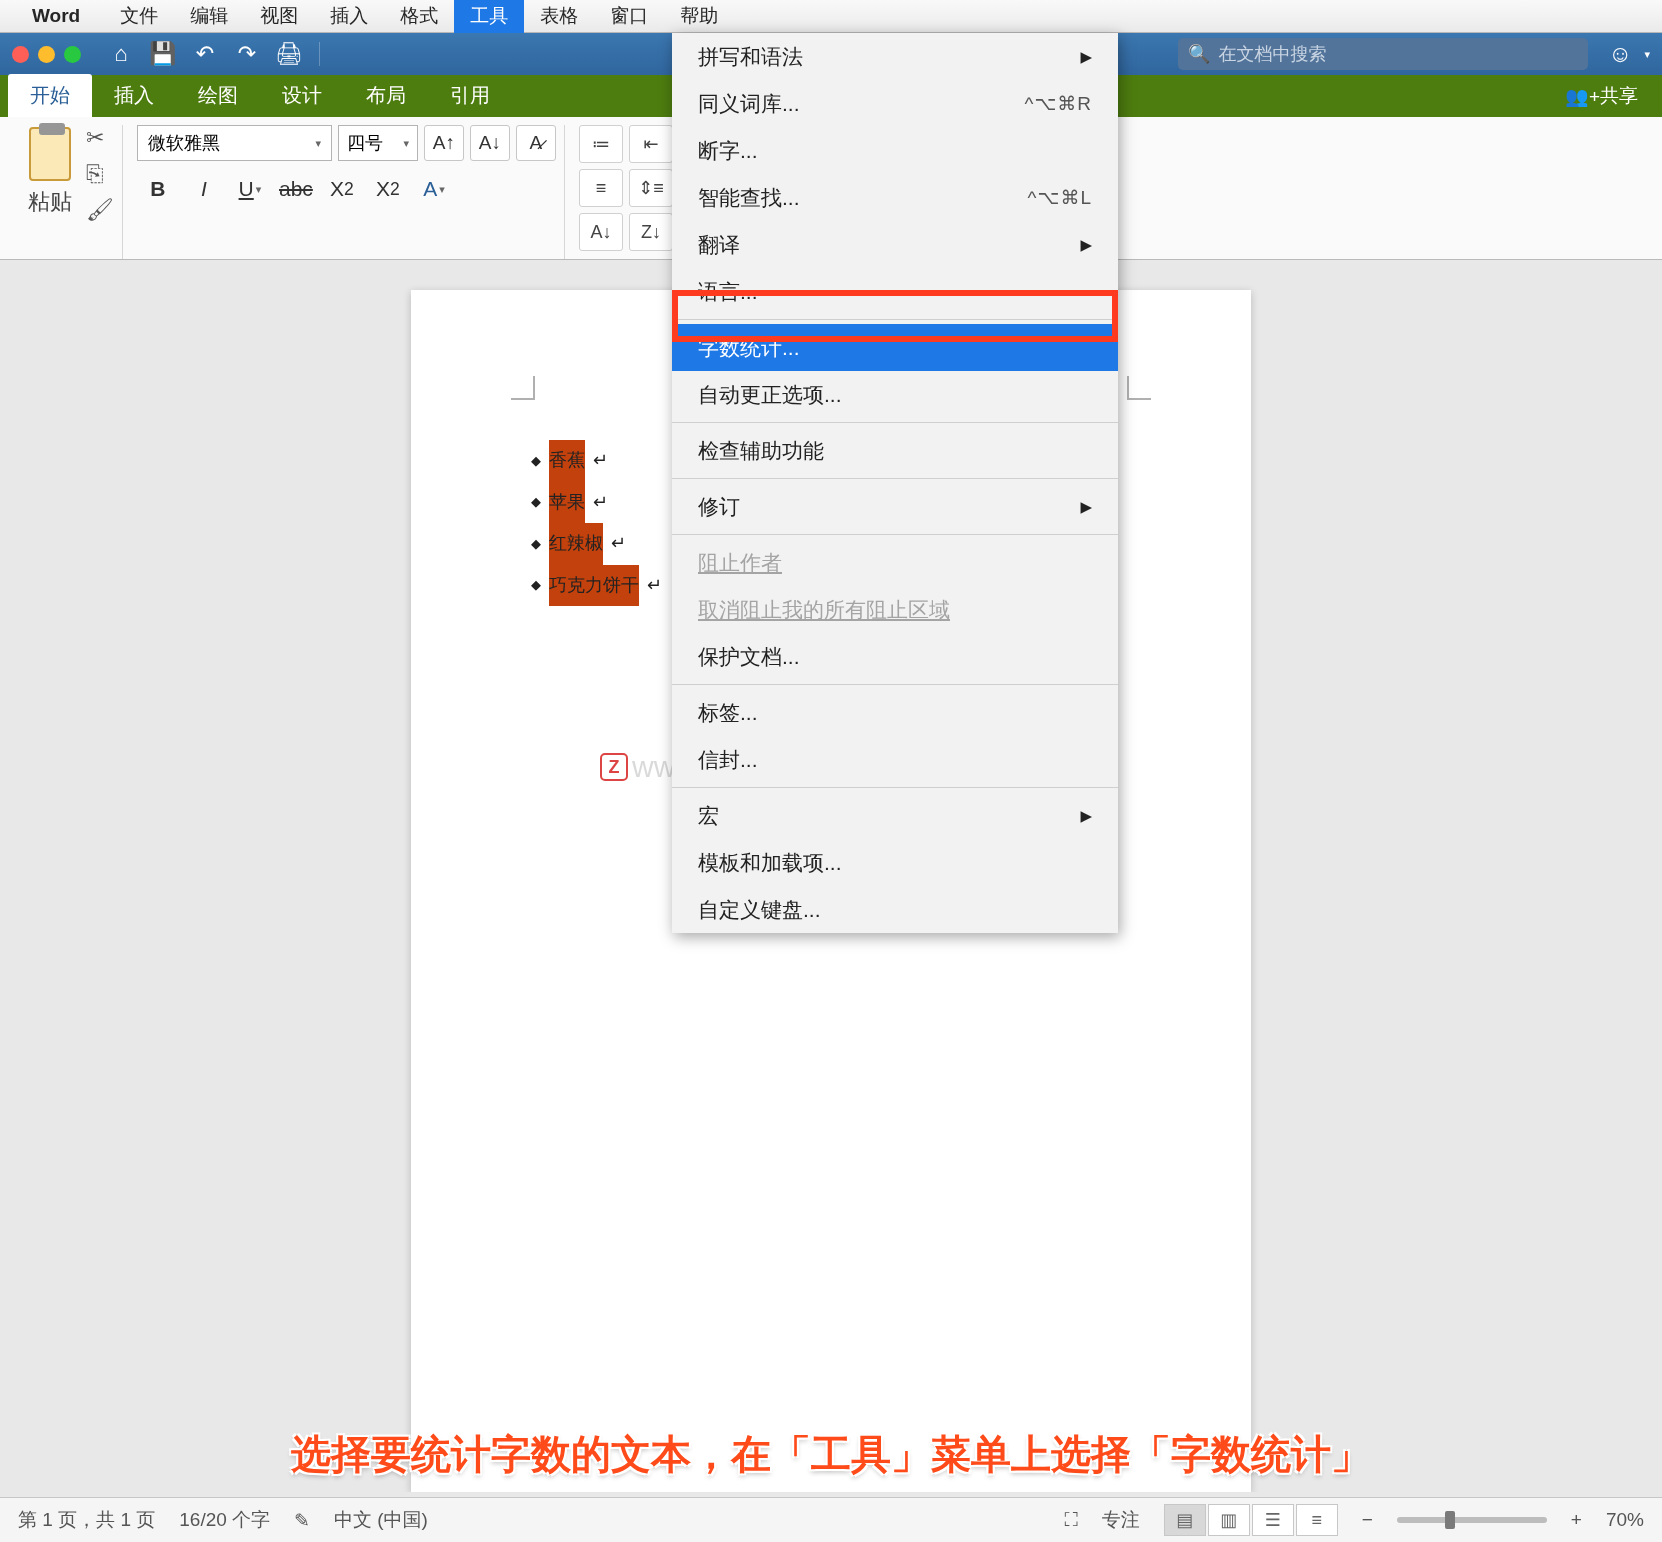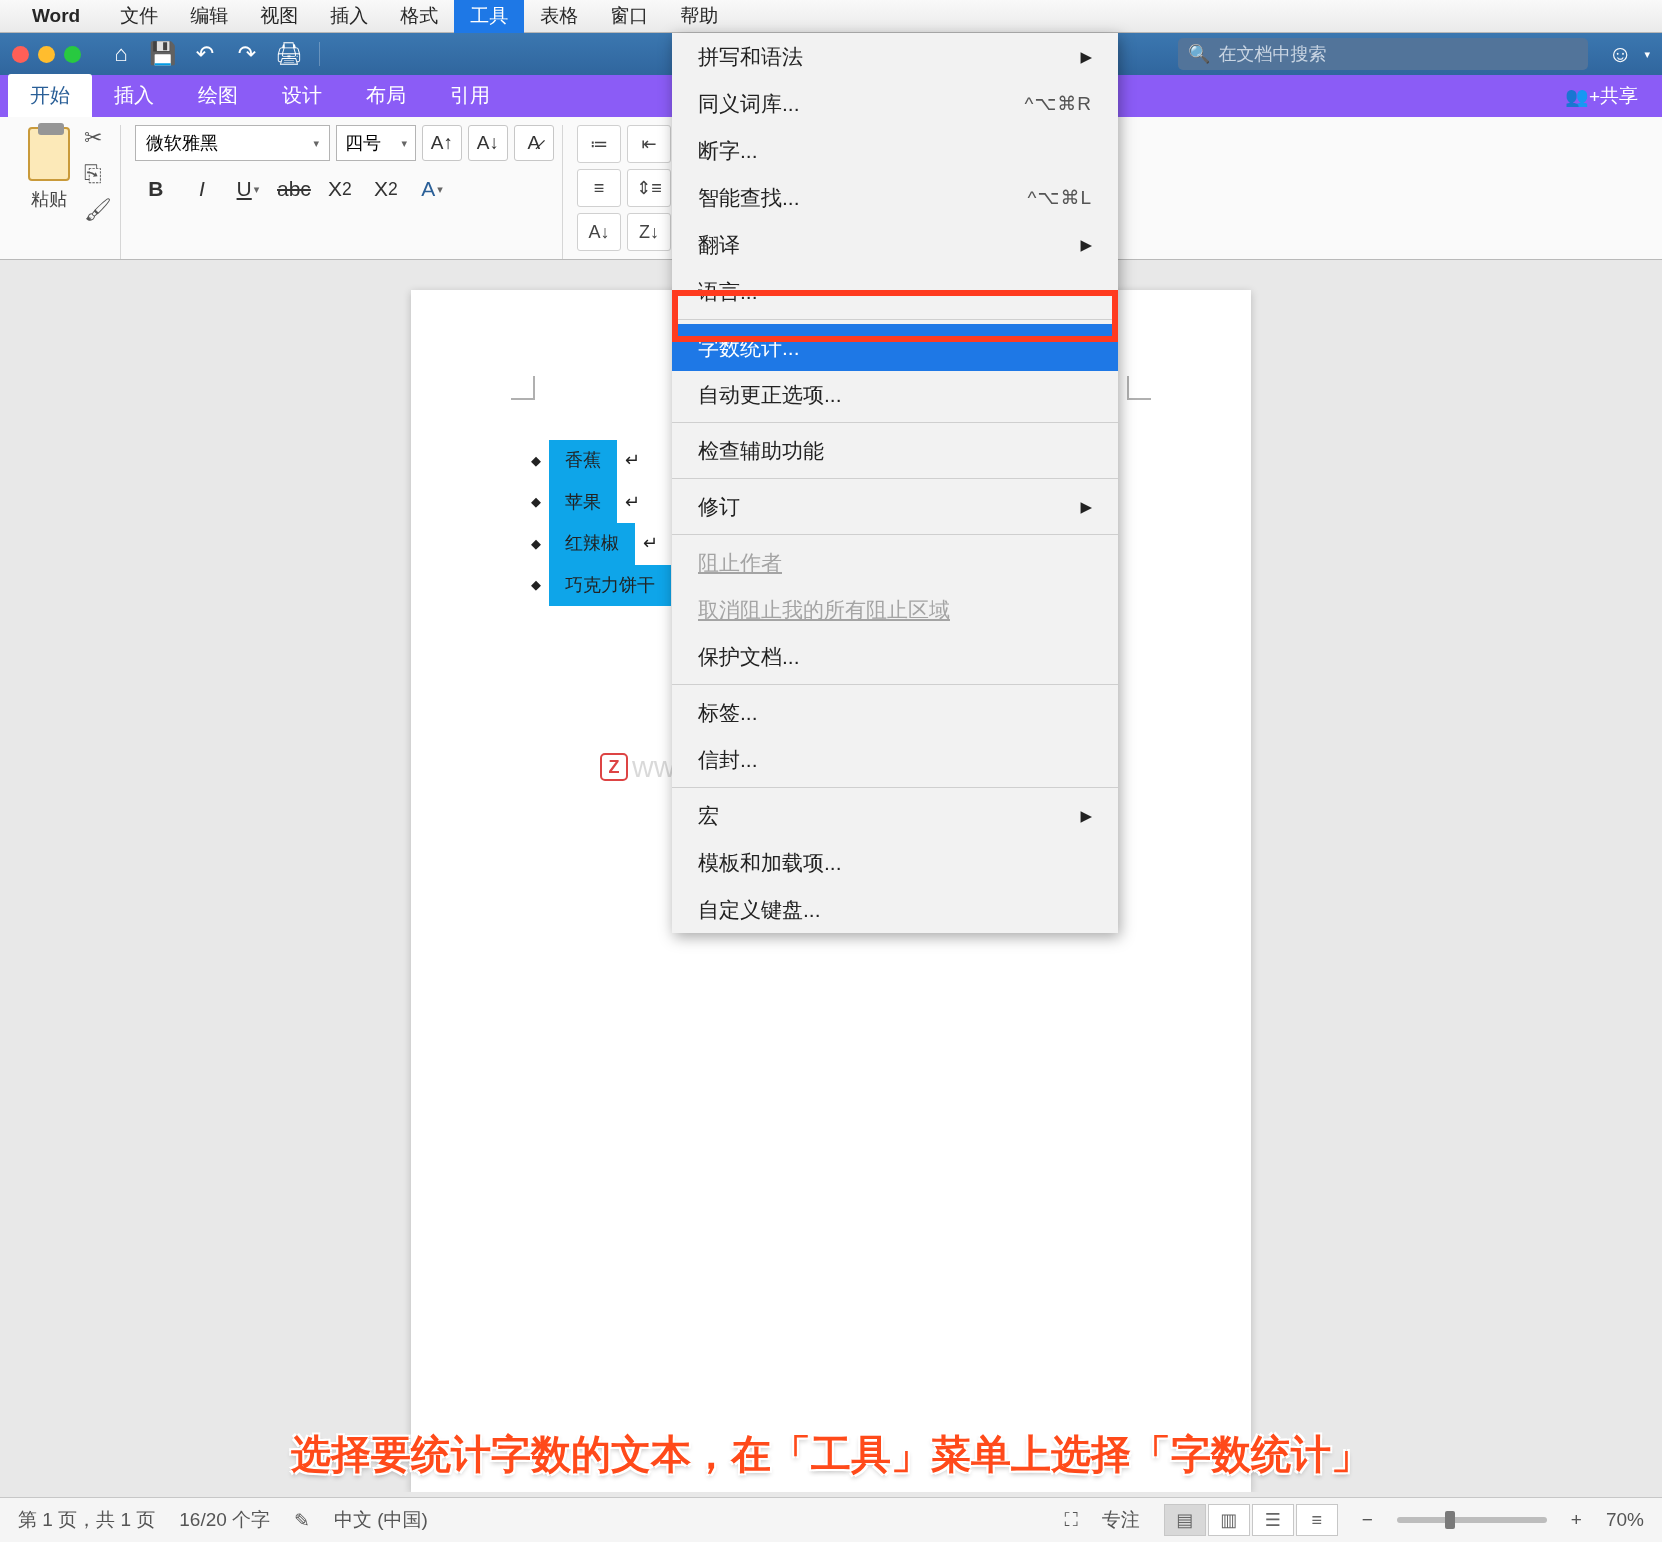--- a/index.html
+++ b/index.html
@@ -13,32 +13,32 @@
 
 .titlebar { height: 42px; background: linear-gradient(#3b77b0,#30669e); display: flex; align-items: center; padding: 0 12px; gap: 10px; }
 .traffic { display: flex; gap: 9px; margin-right: 14px; }
 .dot { width: 17px; height: 17px; border-radius: 50%; }
 .dot.red { background: #ff5f57; } .dot.yellow { background: #ffbd2e; } .dot.green { background: #28c940; }
 .tb-btn { width: 32px; height: 28px; display: flex; align-items: center; justify-content: center; color: #fff; font-size: 22px; }
 .tb-sep { width: 1px; height: 24px; background: rgba(255,255,255,0.25); margin: 0 4px; }
 .search-box { margin-left: auto; width: 410px; height: 32px; background: #52749a; border-radius: 5px; display: flex; align-items: center; padding: 0 10px; color: #c9d5e3; font-size: 18px; gap: 8px; }
 .emoji-btn { color: #fff; font-size: 24px; margin-left: 10px; }
 
-.tabbar { height: 42px; background: #8b5cf6; display: flex; align-items: flex-end; padding: 0 0 0 8px; color: #fff; font-size: 20px; }
+.tabbar { height: 42px; background: #4d7c0f; display: flex; align-items: flex-end; padding: 0 0 0 8px; color: #fff; font-size: 20px; }
 .tabbar .tab { padding: 8px 22px; }
 .tabbar .tab.active { background: #fff; color: #2a5f97; font-weight: 500; border-radius: 3px 3px 0 0; }
 .tabbar .share { margin-left: auto; margin-right: 24px; font-size: 19px; display: flex; align-items: center; padding-bottom: 8px; }
 
 .ribbon { height: 143px; background: #fafafa; border-bottom: 1px solid #b9b9b9; display: flex; padding: 8px 12px 0; gap: 6px; }
 .rib-group { display: flex; flex-direction: column; padding: 0 8px; border-right: 1px solid #d6d6d6; }
 .rib-group:last-child { border-right: none; }
 .paste-big { display: flex; flex-direction: column; align-items: center; gap: 6px; padding: 2px 8px; }
 .paste-icon { width: 42px; height: 54px; background: #fce9b8; border: 2px solid #c99a3a; border-radius: 4px; position: relative; }
 .paste-icon::before { content: ""; position: absolute; left: 8px; top: -6px; width: 26px; height: 12px; background: #969696; border-radius: 3px; }
-.paste-label { font-size: 18px; color: #444; }
+.paste-label { font-size: 22px; color: #444; }
 .mini-col { display: flex; flex-direction: column; gap: 10px; justify-content: center; font-size: 22px; color: #555; }
 .font-row { display: flex; gap: 6px; align-items: center; }
 .font-select { width: 195px; height: 36px; border: 1px solid #b4b4b4; background: #fff; font-size: 18px; padding: 0 10px; display: flex; align-items: center; justify-content: space-between; }
 .size-select { width: 80px; height: 36px; border: 1px solid #b4b4b4; background: #fff; font-size: 18px; padding: 0 8px; display: flex; align-items: center; justify-content: space-between; }
 .rbtn { width: 40px; height: 36px; border: 1px solid #c7c7c7; background: #fff; display: flex; align-items: center; justify-content: center; font-size: 19px; color: #333; border-radius: 3px; }
 .format-row { display: flex; gap: 4px; margin-top: 8px; }
 .fbtn { width: 42px; height: 40px; display: flex; align-items: center; justify-content: center; font-size: 21px; color: #333; border-radius: 3px; }
 .caret { font-size: 11px; color: #666; margin-left: 2px; }
 .para-grid { display: grid; grid-template-columns: repeat(4, 44px); gap: 6px; }
 .pbtn { width: 44px; height: 38px; border: 1px solid #d0d0d0; background: #fff; border-radius: 3px; display: flex; align-items: center; justify-content: center; font-size: 18px; color: #444; }
@@ -47,21 +47,21 @@
 .style-label { font-size: 18px; color: #444; }
 
 .doc-area { position: absolute; left: 0; right: 0; top: 260px; bottom: 50px; background: #e8e8e8; display: flex; justify-content: center; overflow: hidden; }
 .page { width: 840px; background: #fff; box-shadow: 0 2px 8px rgba(0,0,0,0.2); margin-top: 30px; padding: 150px 120px; position: relative; }
 .crop { position: absolute; width: 24px; height: 24px; border-color: #b0b0b0; border-style: solid; }
 .crop.tl { left: 100px; top: 86px; border-width: 0 2px 2px 0; }
 .crop.tr { right: 100px; top: 86px; border-width: 0 0 2px 2px; }
 .bullet-list { font-size: 18px; color: #222; line-height: 2.2; }
 .bullet-list li { list-style: none; display: flex; align-items: center; gap: 8px; }
 .bullet-list li::before { content: "◆"; font-size: 13px; }
-.sel { background: #0ea5e9; padding: 1px 16px; }
+.sel { background: #c2410c; padding: 1px 0; }
 .watermark { position: absolute; left: 600px; top: 750px; font-size: 30px; color: rgba(0,0,0,0.15); font-weight: 500; display: flex; align-items: center; gap: 4px; }
 .wm-badge { width: 28px; height: 28px; background: #fff; border: 2px solid #d44; color: #d44; border-radius: 5px; display: flex; align-items: center; justify-content: center; font-size: 18px; font-weight: 700; }
 
 .dropdown { position: absolute; left: 672px; top: 33px; width: 446px; background: #f2f2f2; box-shadow: 2px 4px 14px rgba(0,0,0,0.35); font-size: 21px; color: #222; z-index: 100; }
 .dd-item { height: 47px; display: flex; align-items: center; padding: 0 26px; justify-content: space-between; }
 .dd-item.disabled { color: #a4a4a4; text-decoration: underline; }
 .dd-item .arrow { font-size: 15px; }
 .dd-sep { height: 1px; background: #cfcfcf; margin: 4px 0; }
 .dd-highlight { position: absolute; left: 672px; top: 290px; width: 446px; height: 52px; border: 6px solid #ff3b1f; z-index: 101; pointer-events: none; }
 .dd-item.selected { background: #1e78e6; color: #fff; }

